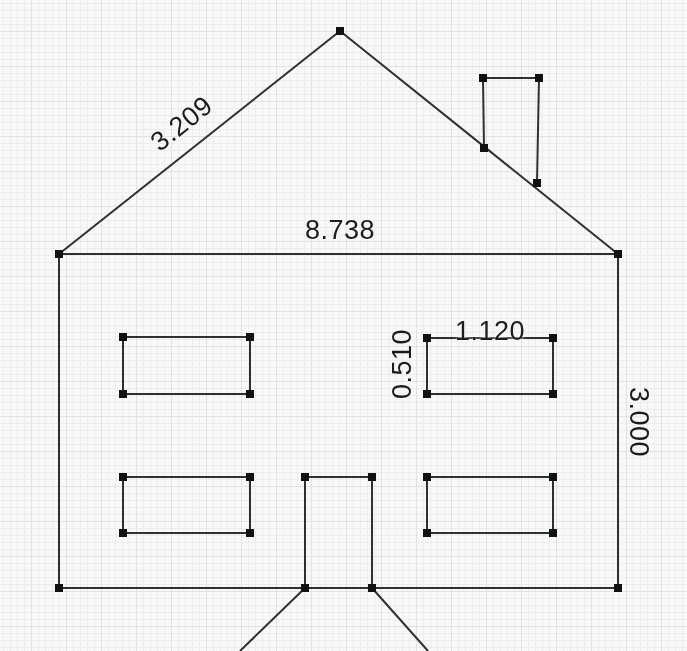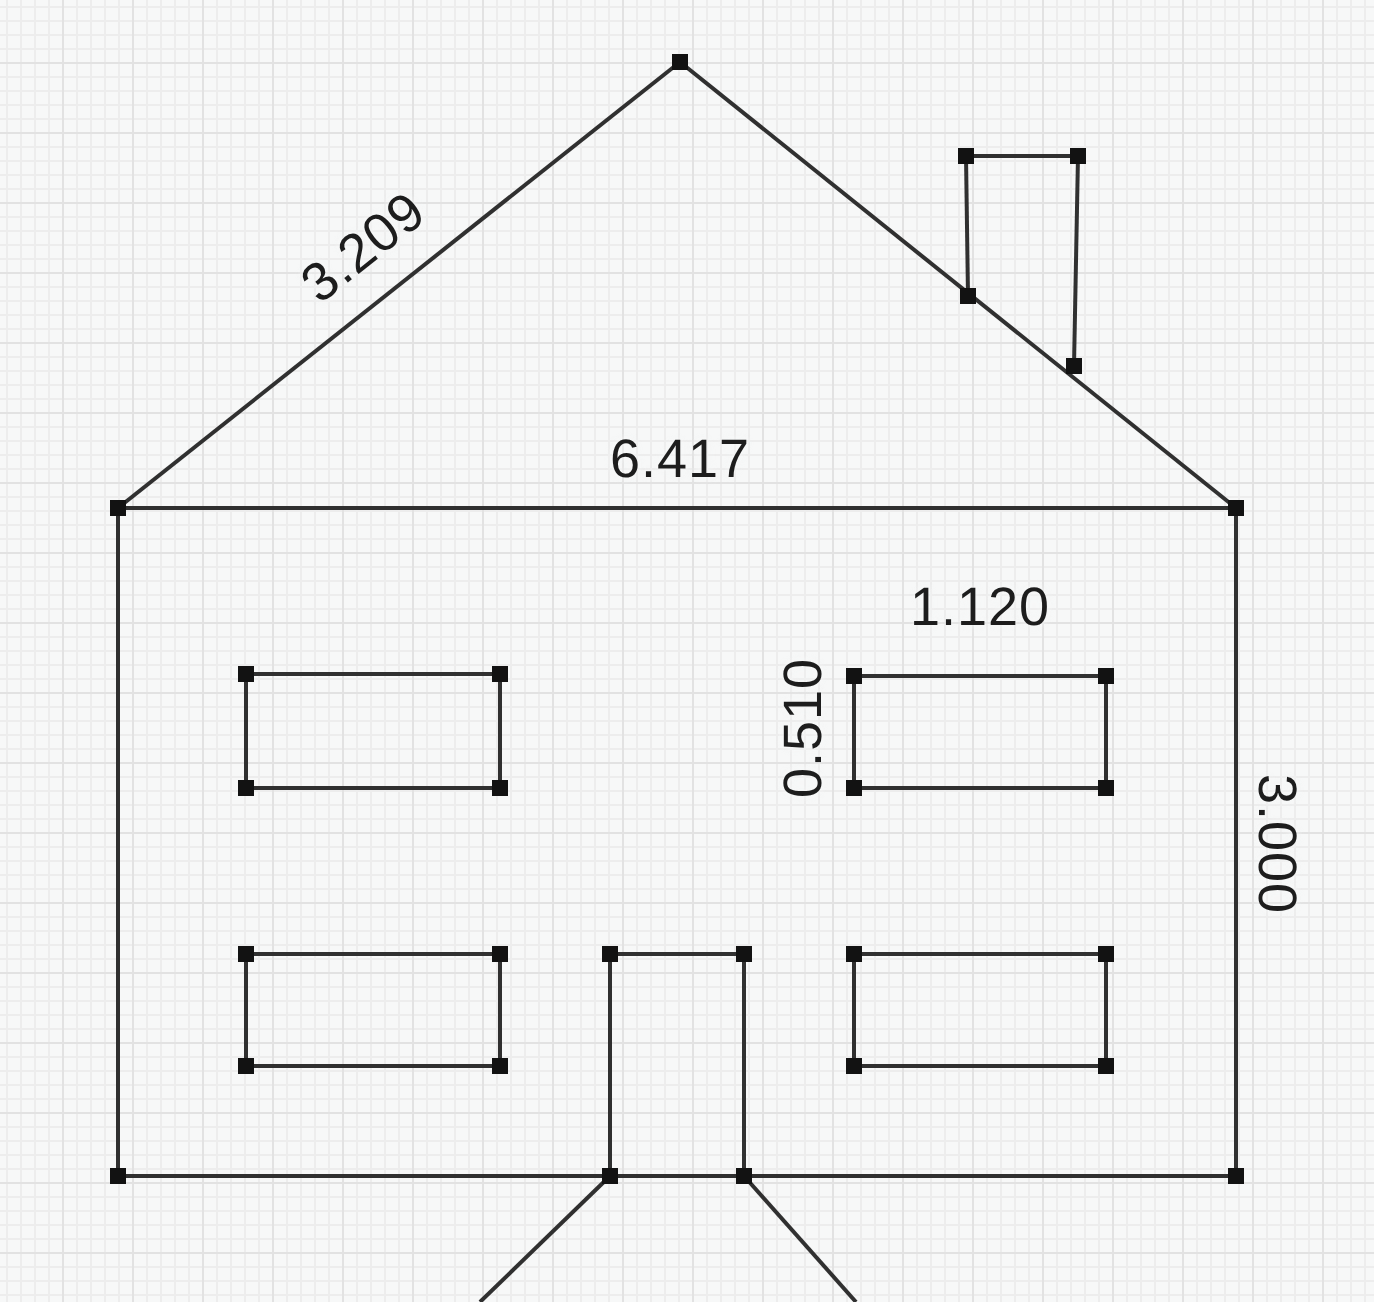--- a/index.html
+++ b/index.html
@@ -88,18 +88,18 @@
       <rect x="535" y="74" width="8" height="8" fill="#121212"></rect>
       <rect x="480" y="144" width="8" height="8" fill="#121212"></rect>
       <rect x="533" y="179" width="8" height="8" fill="#121212"></rect>
       <rect x="301" y="473" width="8" height="8" fill="#121212"></rect>
       <rect x="368" y="473" width="8" height="8" fill="#121212"></rect>
       <rect x="301" y="584" width="8" height="8" fill="#121212"></rect>
       <rect x="368" y="584" width="8" height="8" fill="#121212"></rect>
     </svg>
   <div id="labels">
       <div class="dim-label" style="left: 182px; top: 124px; transform: translate(-50%, -50%) rotate(-38.5deg);">3.209</div>
-      <div class="dim-label" style="left: 340px; top: 230px; transform: translate(-50%, -50%) rotate(0deg);">6.417</div>
-      <div class="dim-label" style="left: 490px; top: 304px; transform: translate(-50%, -50%) rotate(0deg);">1.120</div>
+      <div class="dim-label" style="left: 340px; top: 230px; transform: translate(-50%, -50%) rotate(0deg);">8.738</div>
+      <div class="dim-label" style="left: 490px; top: 331px; transform: translate(-50%, -50%) rotate(0deg);">1.120</div>
       <div class="dim-label" style="left: 402px; top: 364px; transform: translate(-50%, -50%) rotate(-90deg);">0.510</div>
       <div class="dim-label" style="left: 638px; top: 422px; transform: translate(-50%, -50%) rotate(90deg);">3.000</div>
     </div>
 </div>
 
 </body></html>

